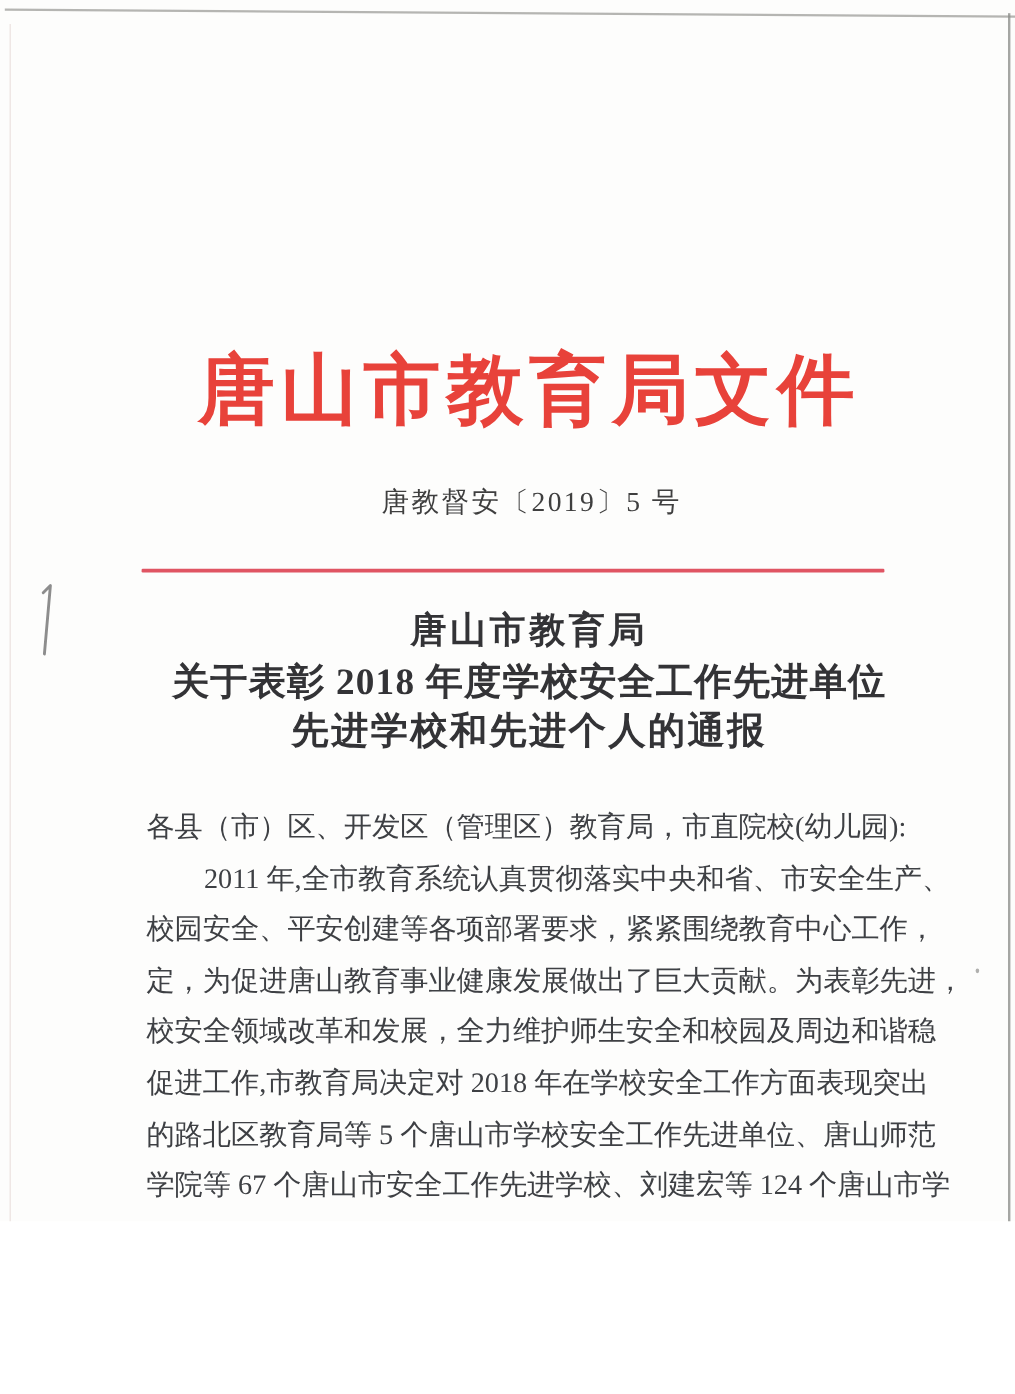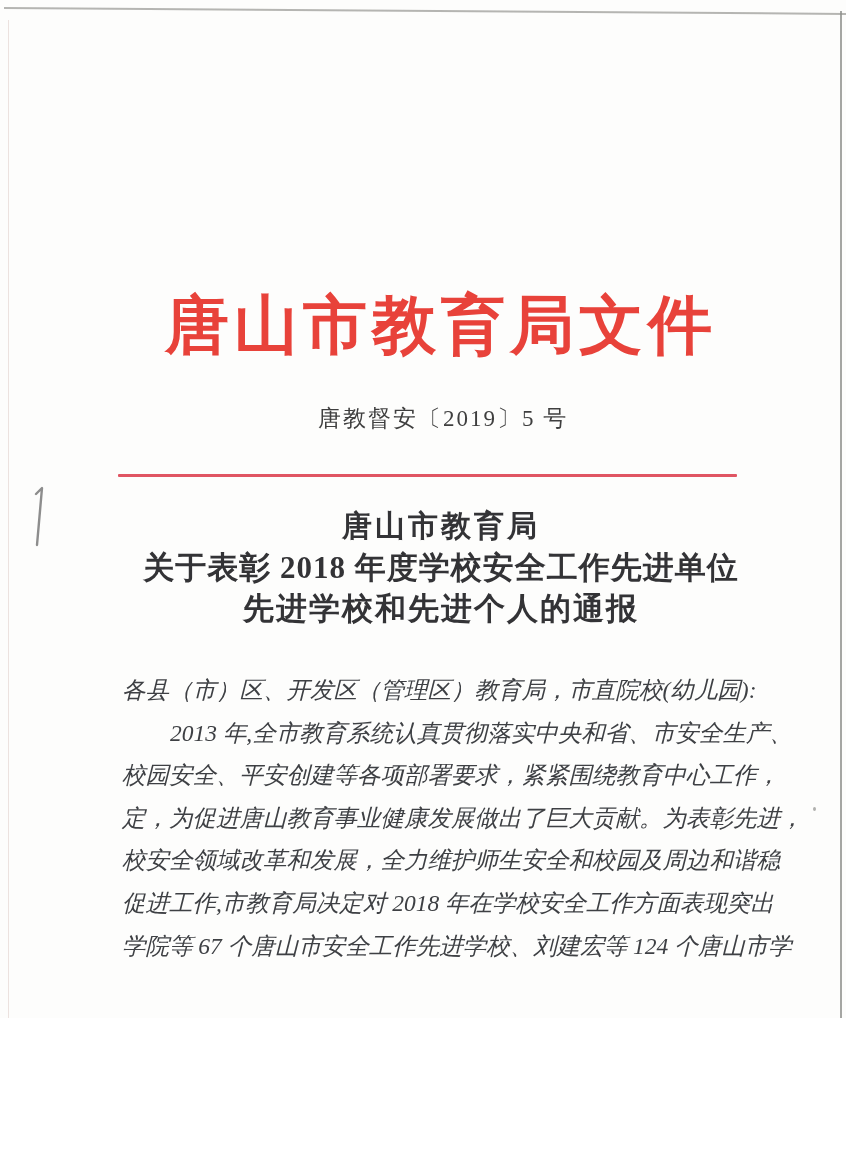--- a/index.html
+++ b/index.html
@@ -135,21 +135,20 @@
     font-size: 23.5px;
   }
   .body-line {
     height: 42.6px;
     line-height: 42.6px;
     text-align: justify;
     text-align-last: justify;
     text-justify: inter-character;
     white-space: nowrap;
     overflow: visible;
-    font-style: italic;
   }
   .body-line.indent {
     text-indent: 48px;
   }
   
   .page-number {
     position: absolute;
     left: 640px;
     top: 1046px;
     width: 140px;
@@ -183,23 +182,24 @@
   </svg>
 
   <div class="title-block">
     <div class="title-line1">唐山市教育局</div>
     <div class="title-line2">关于表彰 2018 年度学校安全工作先进单位</div>
     <div class="title-line3">先进学校和先进个人的通报</div>
   </div>
 
   <div class="body-block">
     <div class="body-line">各县（市）区、开发区（管理区）教育局，市直院校(幼儿园):</div>
-    <div class="body-line indent">2013 年,全市教育系统认真贯彻落实中央和省、市安全生产、</div>
+    <div class="body-line indent">2011 年,全市教育系统认真贯彻落实中央和省、市安全生产、</div>
     <div class="body-line">校园安全、平安创建等各项部署要求，紧紧围绕教育中心工作，</div>
     <div class="body-line">定，为促进唐山教育事业健康发展做出了巨大贡献。为表彰先进，</div>
     <div class="body-line">校安全领域改革和发展，全力维护师生安全和校园及周边和谐稳</div>
     <div class="body-line">促进工作,市教育局决定对 2018 年在学校安全工作方面表现突出</div>
+    <div class="body-line">的路北区教育局等 5 个唐山市学校安全工作先进单位、唐山师范</div>
     <div class="body-line">学院等 67 个唐山市安全工作先进学校、刘建宏等 124 个唐山市学</div>
   </div>
 
   <div class="page-number">— 1 —</div>
 
 </div>
 
 </body></html>

